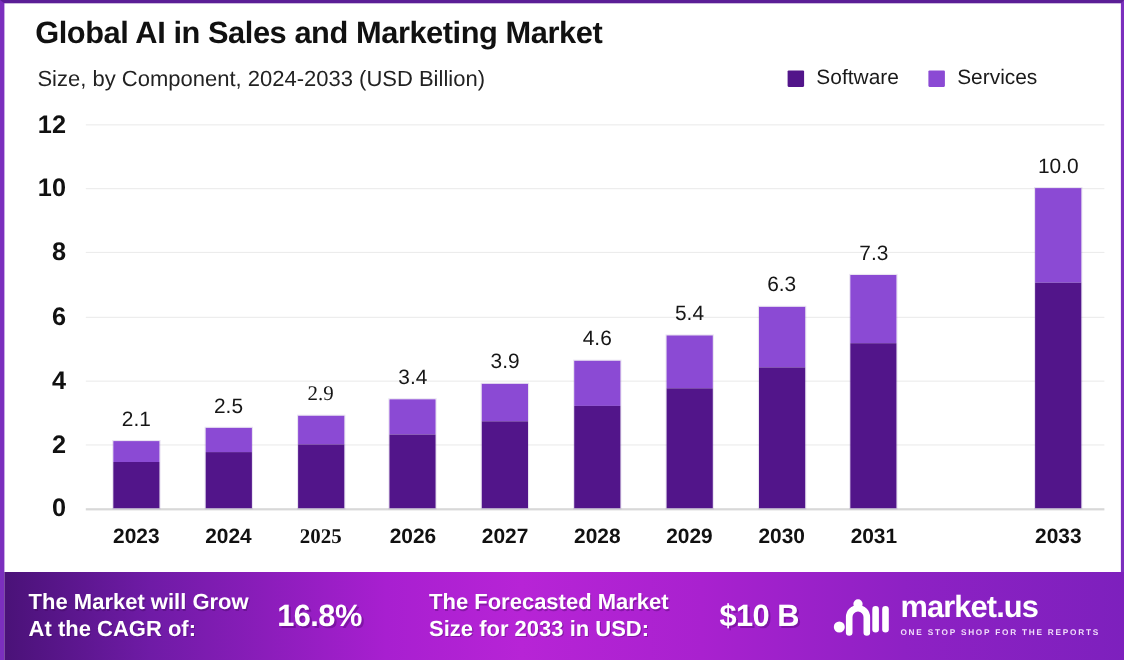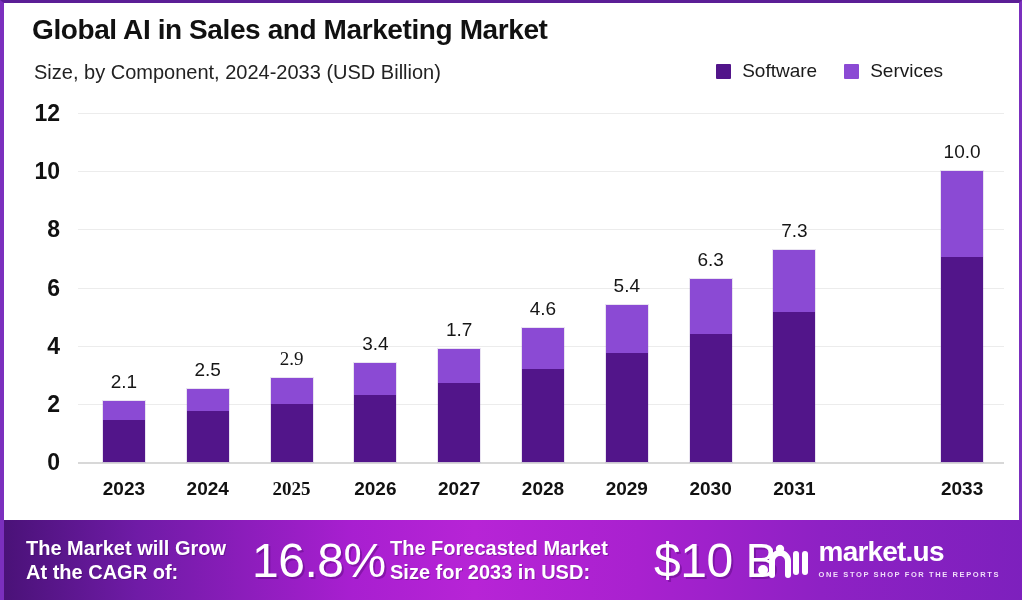--- a/index.html
+++ b/index.html
@@ -87,21 +87,21 @@
     background:linear-gradient(90deg,#4a1278 0%,#6f1ba6 13%,#a81fd0 34%,#b724d6 46%,#a921cf 62%,#8e21c4 80%,#7d20bd 100%);
     overflow:hidden;
   }
   .banner-cell{position:absolute;top:0;height:80px;display:flex;align-items:center;}
   .banner-text{
     color:#ffffff;font-size:20px;font-weight:bold;line-height:1.22;
     text-shadow:1px 1px 0 rgba(60,0,90,.35);
     white-space:pre-line;
   }
   .banner-big{
-    color:#ffffff;font-size:48px;font-weight:normal;
+    color:#ffffff;font-size:28px;font-weight:bold;
     text-shadow:2px 2px 0 rgba(70,0,100,.35);
     white-space:nowrap;letter-spacing:-0.5px;
   }
 
   
   .logo{position:absolute;right:26px;top:18px;display:flex;align-items:center;gap:10px;}
   .logo-mark{width:54px;height:40px;flex:none;}
   .logo-text{display:flex;flex-direction:column;justify-content:center;}
   .logo-word{
     color:#ffffff;font-size:28px;font-weight:bold;letter-spacing:-0.8px;
@@ -179,21 +179,21 @@
         </div>
         <div class="bar-group" style="left: 27.2727%; width: 9.09091%; height: 359px;">
           <div class="bar-value" style="bottom: 106.883px;">3.4</div>
           <div class="bar-stack" style="width: 42px; height: 98.8833px;">
             <div class="seg-services" style="height: 31.9917px; background: rgb(139, 74, 212);"></div>
             <div class="seg-software" style="height: 66.8917px; background: rgb(82, 21, 138);"></div>
           </div>
           <div class="x-label" style="bottom: -38px;">2026</div>
         </div>
         <div class="bar-group" style="left: 36.3636%; width: 9.09091%; height: 359px;">
-          <div class="bar-value" style="bottom: 121.425px;">1.7</div>
+          <div class="bar-value" style="bottom: 121.425px;">3.9</div>
           <div class="bar-stack" style="width: 42px; height: 113.425px;">
             <div class="seg-services" style="height: 34.9px; background: rgb(139, 74, 212);"></div>
             <div class="seg-software" style="height: 78.525px; background: rgb(82, 21, 138);"></div>
           </div>
           <div class="x-label" style="bottom: -38px;">2027</div>
         </div>
         <div class="bar-group" style="left: 45.4545%; width: 9.09091%; height: 359px;">
           <div class="bar-value" style="bottom: 141.783px;">4.6</div>
           <div class="bar-stack" style="width: 42px; height: 133.783px;">
             <div class="seg-services" style="height: 40.7167px; background: rgb(139, 74, 212);"></div>

